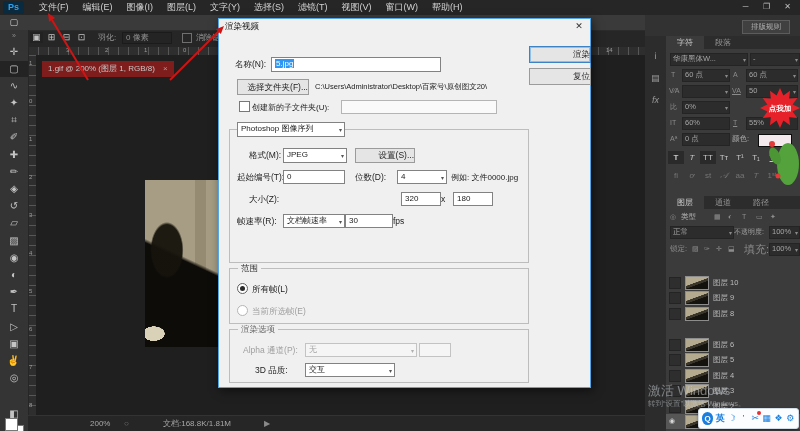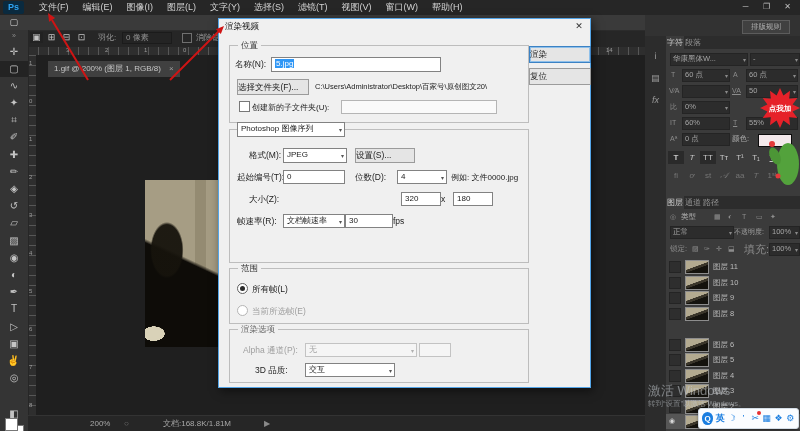--- a/index.html
+++ b/index.html
@@ -14,21 +14,21 @@
   .menu span{padding:0 7px;font-size:9px;line-height:15px;color:#d2d2d2;white-space:nowrap}
   .winctl{right:2px;top:0;display:flex}
   .winctl span{width:21px;height:13px;text-align:center;color:#c0c0c0;font-size:8px;line-height:13px}
   .optbar{left:0;top:15px;width:800px;height:15px;background:#3a3a3a;z-index:6;border-bottom:1px solid #2b2b2b}
   .optbar .ico{position:absolute;color:#d8d8d8;font-size:9px;line-height:13px;text-align:center}
   .modebtn{position:absolute;top:17px;width:13px;height:11px;color:#c2c2c2;font-size:9px;line-height:11px;text-align:center}
   .modebtn.on{background:#222}
   .dimtx{color:#979797;font-size:8px;line-height:11px}
   .darkwell{background:#242424;border:1px solid #1b1b1b;color:#8f8f8f;font-size:8px;line-height:10px;padding:0 3px}
   .tabbar{left:0;top:30px;width:800px;height:17px;background:#262626;z-index:5}
-  .doctab{left:48px;top:31px;height:16px;background:#404040;color:#c6c6c6;font-size:8px;
+  .doctab{left:42px;top:31px;height:16px;background:#7f1d1d;color:#c6c6c6;font-size:8px;
           line-height:16px;padding:0 6px;white-space:nowrap}
   .doctab .x{color:#9f9f9f;margin-left:6px}
   
   .canvas{left:28px;top:47px;width:617px;height:368px;background:#1f1f1f;z-index:1}
   .hruler{left:28px;top:47px;width:617px;height:8px;background:#2e2e2e;z-index:2;
           background-image:repeating-linear-gradient(90deg,#565656 0 1px,transparent 1px 10px)}
   .vruler{left:28px;top:55px;width:8px;height:360px;background:#2e2e2e;z-index:2;
           background-image:repeating-linear-gradient(180deg,#565656 0 1px,transparent 1px 10px)}
   .rnum{position:absolute;font-size:6px;color:#9a9a9a;line-height:7px}
   .photo{left:145px;top:180px;width:73px;height:167px;z-index:3;
@@ -50,34 +50,34 @@
   .dclose{position:absolute;right:4px;top:2px;width:14px;text-align:center;color:#333;font-size:9px}
   .grp{position:absolute;border:1px solid #bdbdbd}
   .leg{position:absolute;top:-6px;left:8px;background:#f0f0f0;padding:0 3px;font-size:8.5px;color:#333;line-height:11px}
   .dlab{position:absolute;font-size:8.5px;color:#222;white-space:nowrap}
   .dlab.dd{color:#9f9f9f}
   .dinput{position:absolute;background:#fff;border:1px solid #828282;font-size:8px;line-height:12px;padding:0 3px;color:#1c1c1c}
   .dsel{position:absolute;background:#fff;border:1px solid #828282;font-size:8px;line-height:12px;padding:0 3px;color:#1c1c1c;white-space:nowrap;overflow:hidden}
   .dsel:after{content:"▾";position:absolute;right:2px;top:1px;font-size:6px;color:#555}
   .dsel.dd{color:#a5a5a5;border-color:#c3c3c3;background:#f5f5f5}
   .dsel.dd:after{color:#b0b0b0}
-  .dbtn{position:absolute;background:#e5e5e5;border:1px solid #9b9b9b;text-align:left;font-size:8.5px;color:#222;line-height:14px}
+  .dbtn{position:absolute;background:#e5e5e5;border:1px solid #9b9b9b;text-align:right;font-size:8.5px;color:#222;line-height:14px}
   .dbtn.def{border:1px solid #3c82c4;box-shadow:0 0 0 1px #8fc0ea inset}
   .hlsel{background:#2f96f5;color:#fff;padding:0 1px}
   .chk{position:absolute;width:9px;height:9px;background:#fff;border:1px solid #787878}
   .rad{position:absolute;width:9px;height:9px;border-radius:50%;background:#fff;border:1px solid #5f5f5f}
   .rad.on:after{content:"";position:absolute;left:2px;top:2px;width:5px;height:5px;border-radius:50%;background:#2b2b2b}
   .rad.dd{border-color:#b5b5b5}
   
   .rpanels{left:645px;top:15px;width:155px;height:416px;background:#323232;z-index:10}
   .dock{position:absolute;left:0;top:21px;width:21px;height:395px;background:#2c2c2c;border-right:1px solid #272727}
   .dock div{width:21px;height:22px;text-align:center;color:#9a9a9a;font-size:9px;line-height:20px}
   .panel{position:absolute;background:#3b3b3b}
   .ptabs{position:absolute;left:0;top:0;width:134px;height:13px;background:#2c2c2c;display:flex}
-  .ptab{padding:0 1px;font-size:8px;line-height:13px;color:#969696}
+  .ptab{padding:0 11px;font-size:8px;line-height:13px;color:#969696}
   .ptab.on{background:#3b3b3b;color:#cfcfcf}
   .wsel,.wwell{position:absolute;background:#2c2c2c;border:1px solid #242424;color:#a5a5a5;
                font-size:7.5px;line-height:10px;padding:0 2px;white-space:nowrap;overflow:hidden}
   .wsel:after{content:"▾";position:absolute;right:1px;top:1px;font-size:6px;color:#8a8a8a}
   .picon{position:absolute;color:#8c8c8c;font-size:7px;line-height:12px}
   .stybtn{position:absolute;width:16px;height:13px;text-align:center;color:#c9c9c9;font-size:8px;line-height:13px}
   .stybtn.on{background:#2a2a2a}
   .stybtn.dd{color:#757575}
   .lrow{position:absolute;left:0;width:134px;height:15px}
   .lrow .eyewell{position:absolute;left:3px;top:2px;width:10px;height:10px;background:#2e2e2e;border:1px solid #242424}
@@ -275,25 +275,20 @@
     <div class="wsel" style="left:103px;top:30px;width:25px;height:11px">100%</div>
 
     <span class="picon" style="left:4px;top:47px;font-size:7.5px">锁定:</span>
     <span class="picon" style="left:26px;top:47px">▨</span>
     <span class="picon" style="left:38px;top:47px">✑</span>
     <span class="picon" style="left:50px;top:47px">✛</span>
     <span class="picon" style="left:62px;top:47px">⬓</span>
     <span class="picon" style="left:78px;top:47px;font-size:11px">填充:</span>
     <div class="wsel" style="left:103px;top:47px;width:25px;height:11px">100%</div>
 
-    <div class="lrow" style="top:63px">
-      <span class="eyewell"></span>
-        <span class="thumb"></span>
-        <span class="lname">图层 11</span>
-      </div>
     <div class="lrow" style="top:79px">
       <span class="eyewell"></span>
         <span class="thumb"></span>
         <span class="lname">图层 10</span>
       </div>
     <div class="lrow" style="top:94px">
       <span class="eyewell"></span>
         <span class="thumb"></span>
         <span class="lname">图层 9</span>
       </div>
@@ -332,23 +327,20 @@
       <span class="thumb"></span>
         <span class="lname">图层 1</span>
       </div>
   </div>
 </div>
 
 <div class="abs dialog">
   <span class="dtitle">渲染视频</span>
   <span class="dclose">✕</span>
 
-  <div class="grp" style="left:10px;top:26px;width:298px;height:76px">
-    <span class="leg">位置</span>
-  </div>
   <span class="dlab" style="left:16px;top:40px">名称(N):</span>
   <div class="dinput" style="left:52px;top:38px;width:162px;height:13px"><span class="hlsel">5.jpg</span></div>
   <div class="dbtn" style="left:18px;top:60px;width:70px;height:14px">选择文件夹(F)...</div>
   <span class="dlab" style="left:96px;top:63px;font-size:7.5px">C:\Users\Administrator\Desktop\百家号\原创图文20\</span>
   <span class="chk" style="left:20px;top:82px"></span>
   <span class="dlab" style="left:33px;top:83px;font-size:8px">创建新的子文件夹(U):</span>
   <div class="dinput" style="left:122px;top:81px;width:148px;height:12px;background:#fafafa;border-color:#b5b5b5"></div>
 
   <div class="dbtn def" style="left:310px;top:27px;width:60px;height:15px">渲染</div>
   <div class="dbtn" style="left:310px;top:49px;width:60px;height:15px">复位</div>

